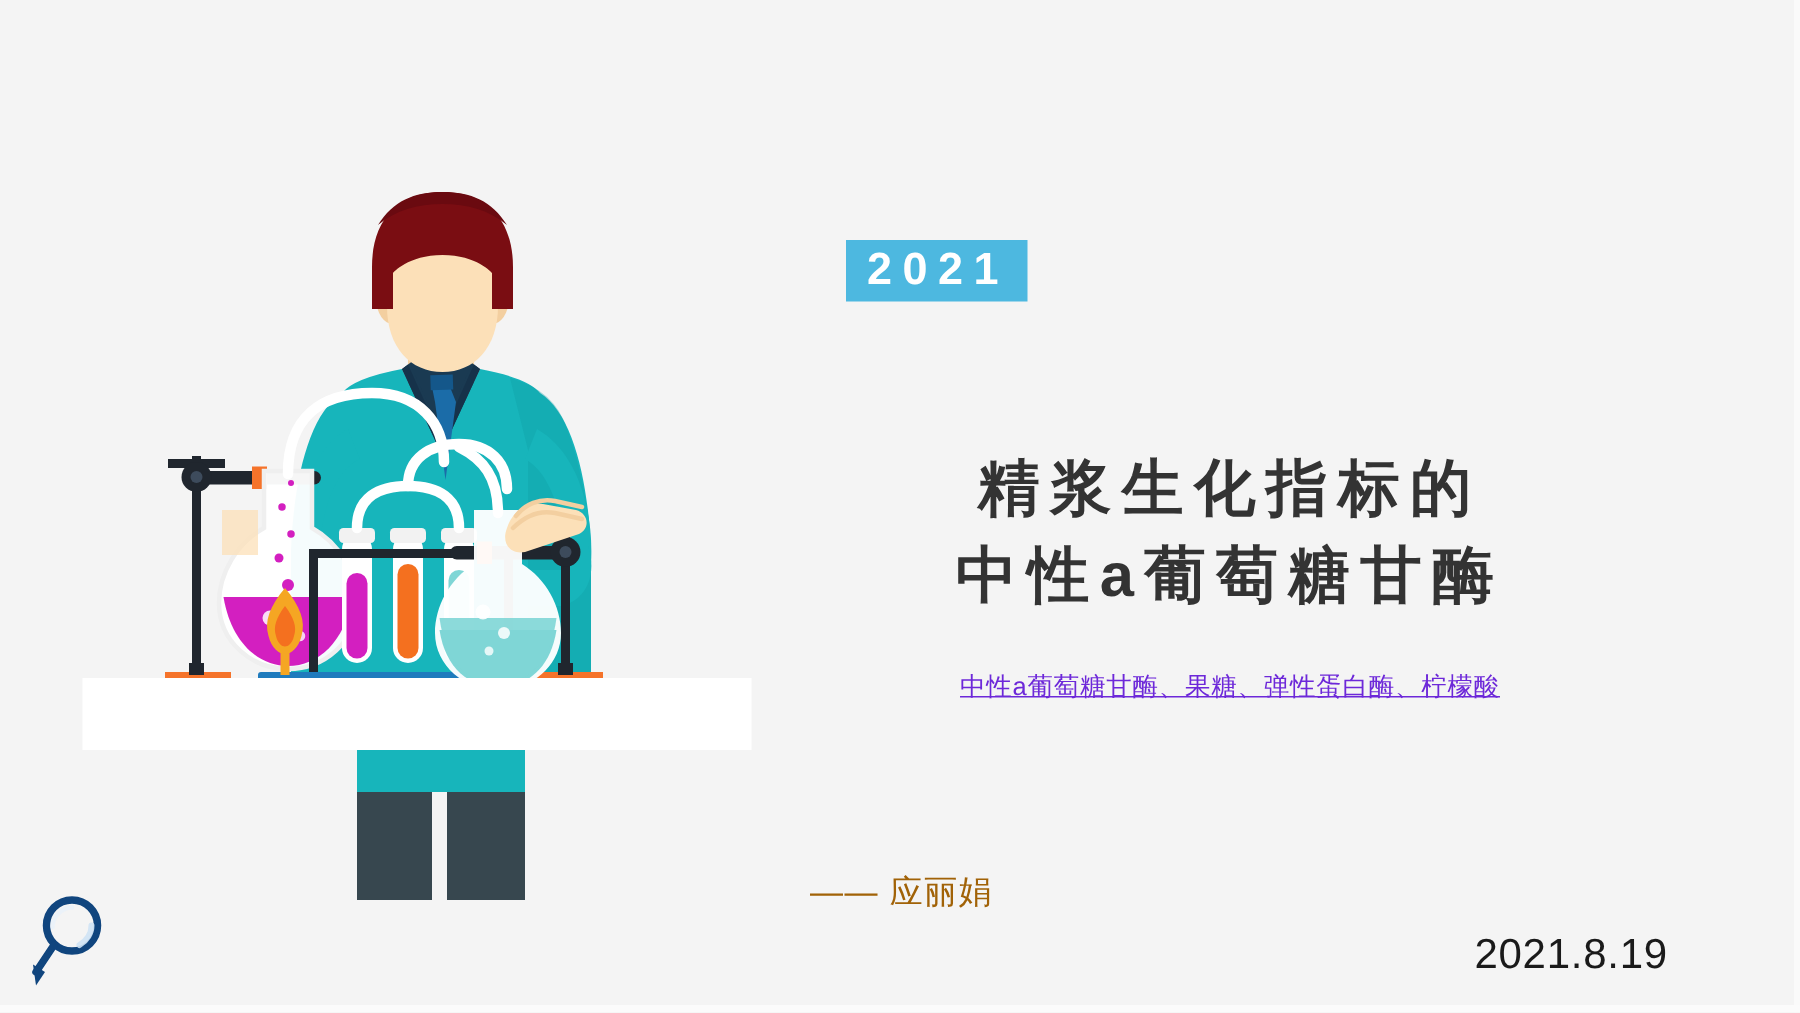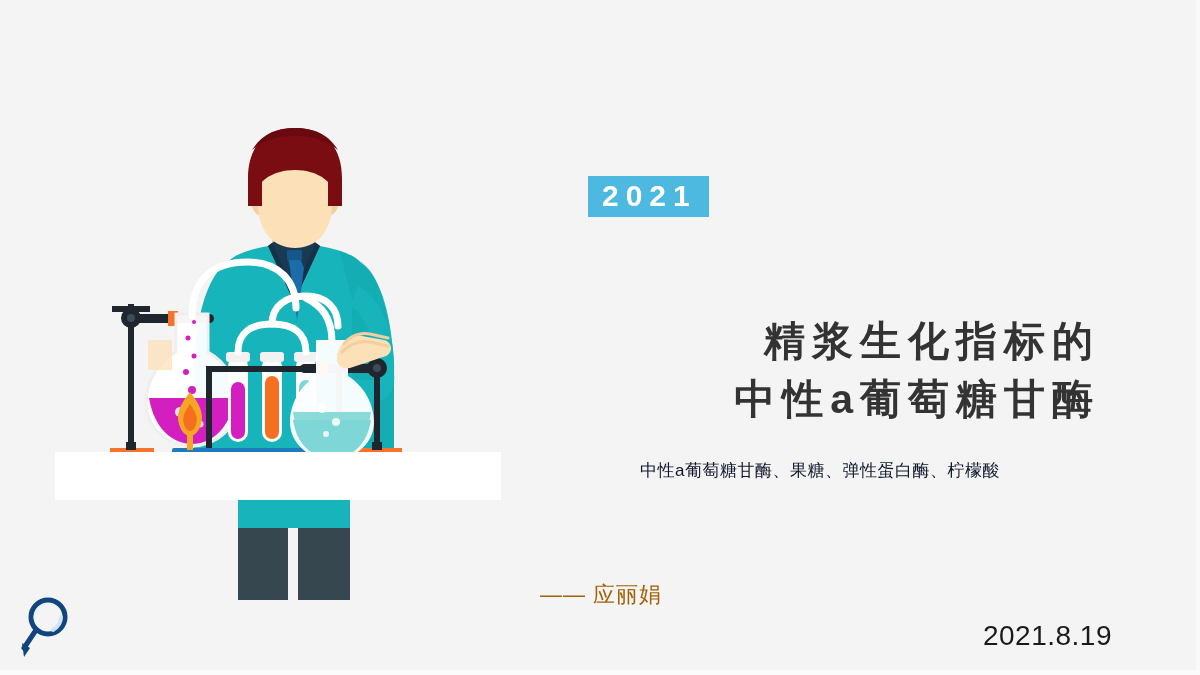--- a/index.html
+++ b/index.html
@@ -37,55 +37,54 @@
   .illus-svg { display:block; width:560px; height:675px; }
 
   
   .content {
     position:absolute;
     left:540px; top:0;
     width:600px; height:675px;
   }
   .year-badge {
     position:absolute;
-    left:24px; top:176px;
+    left:24px; top:160px;
     background:#4db8e0;
     color:#ffffff;
     font-size:30px;
     font-weight:bold;
     letter-spacing:7px;
     padding:5px 12px 6px 14px;
     line-height:1;
     white-space:nowrap;
-    margin-left:24px;
   }
   .title {
     position:absolute;
     left:0; top:296px;
     width:560px;
-    text-align:right;
+    text-align:center;
     color:#333333;
     font-size:41px;
     font-weight:bold;
     letter-spacing:7px;
     line-height:1.42;
     white-space:nowrap;
-    margin-top:16px;
   }
   .title-line { display:block; }
   .subtitle {
     position:absolute;
-    left:0; top:460px;
+    left:0; top:447px;
     width:560px;
     text-align:center;
-    color:#0f172a;
+    color:#6d28d9;
     font-size:17px;
     letter-spacing:0.5px;
     line-height:1.3;
     white-space:nowrap;
+    text-decoration:underline;
   }
   .author {
     position:absolute;
     left:0; top:580px;
     width:570px;
     text-align:left;
     color:#a16207;
     font-size:22px;
     letter-spacing:1px;
     white-space:nowrap;

